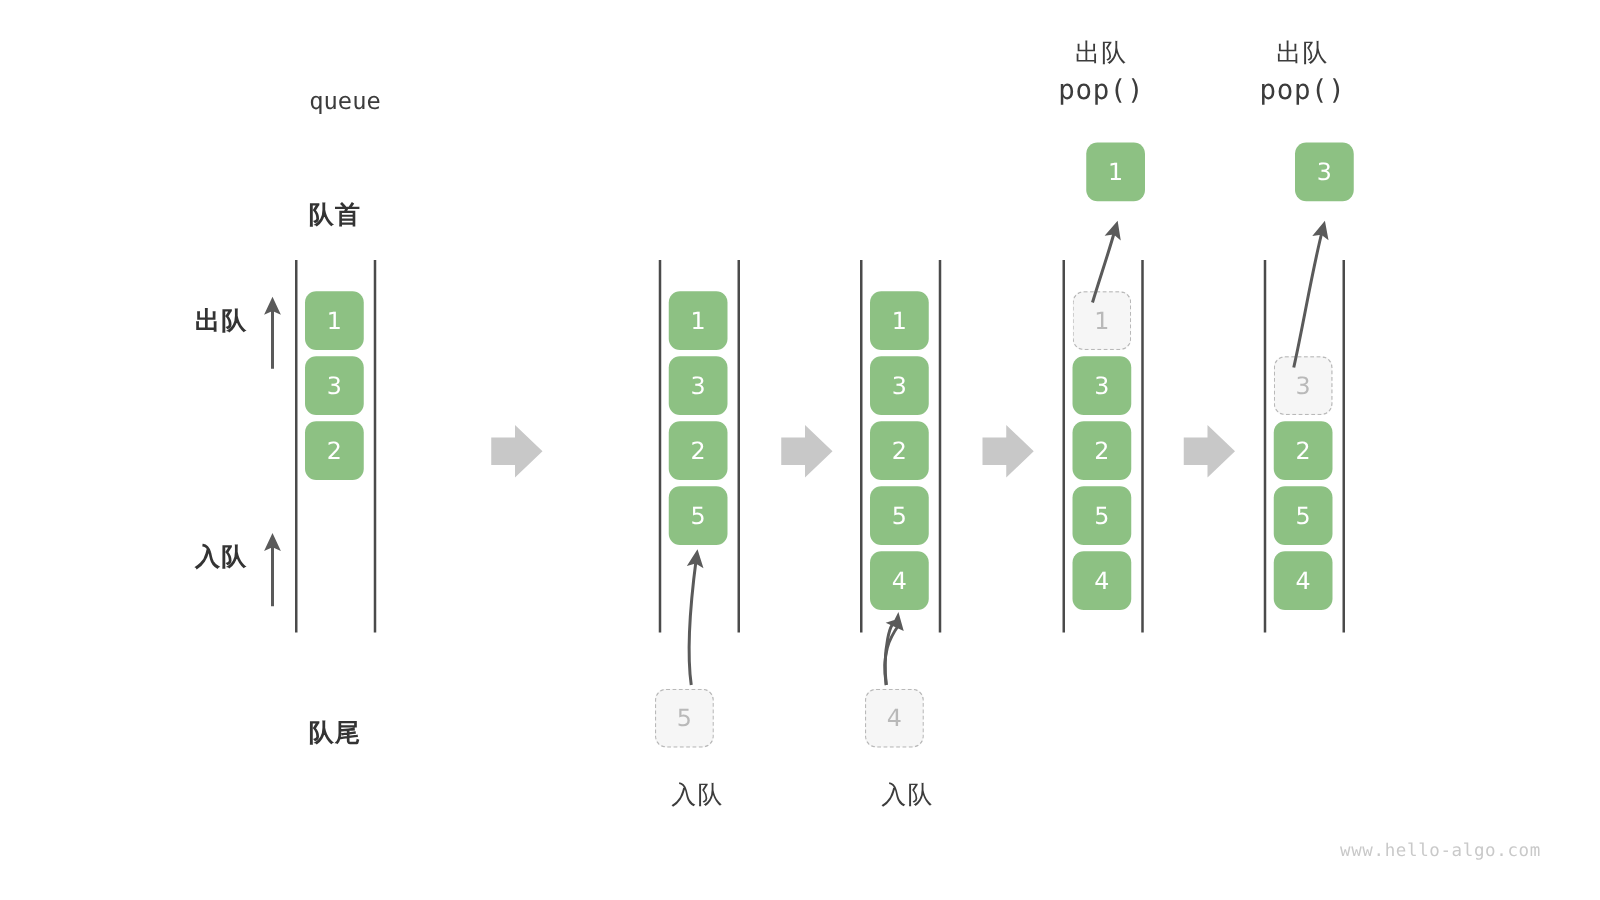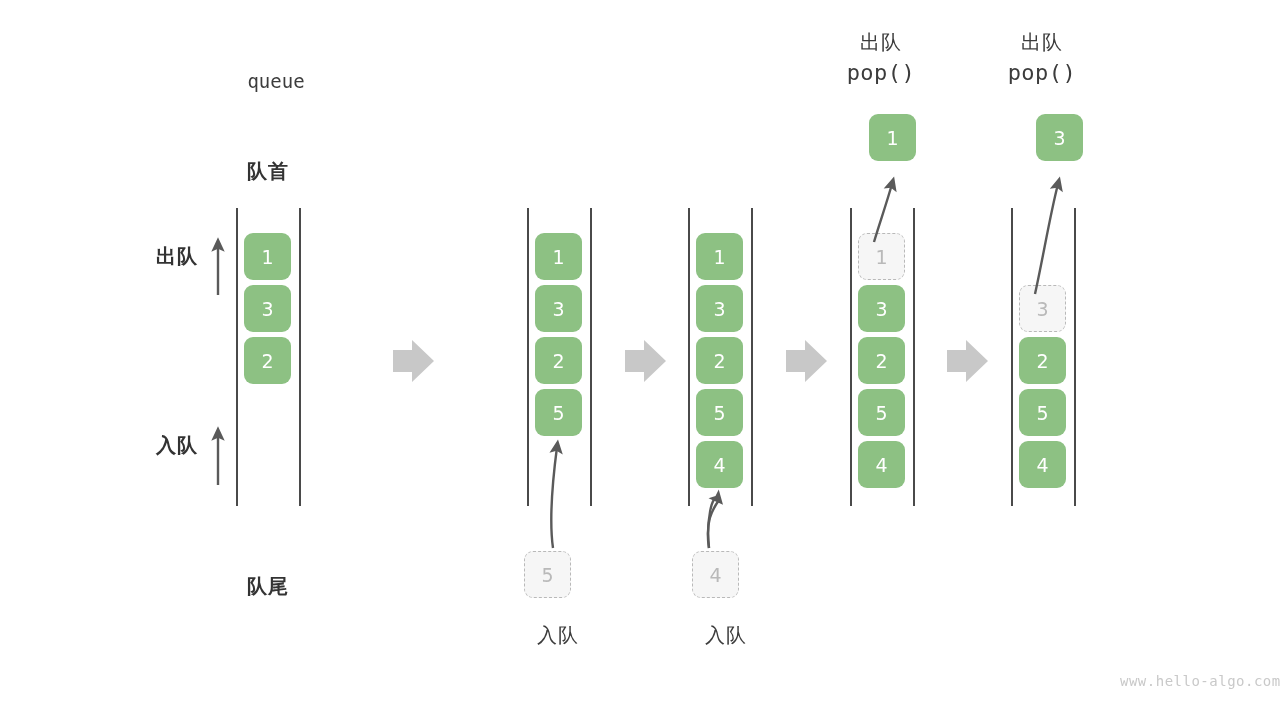--- a/index.html
+++ b/index.html
@@ -244,15 +244,15 @@
 
     <g>
       <path d="M874,242 C880,222 886,205 892,184" stroke="#5a5a5a" stroke-width="2.4" fill="none" marker-end="url(#thin-arrow)"></path>
     </g>
 
     <g>
       <path d="M1035,294 C1043,258 1050,215 1058,184" stroke="#5a5a5a" stroke-width="2.4" fill="none" marker-end="url(#thin-arrow)"></path>
     </g>
   </svg>
 
-  <div class="watermark" style="left:1072px; top:673px;margin-left:48px;">www.hello-algo.com</div>
+  <div class="watermark" style="left:1072px; top:673px;">www.hello-algo.com</div>
 
 </div>
 
 </body></html>

